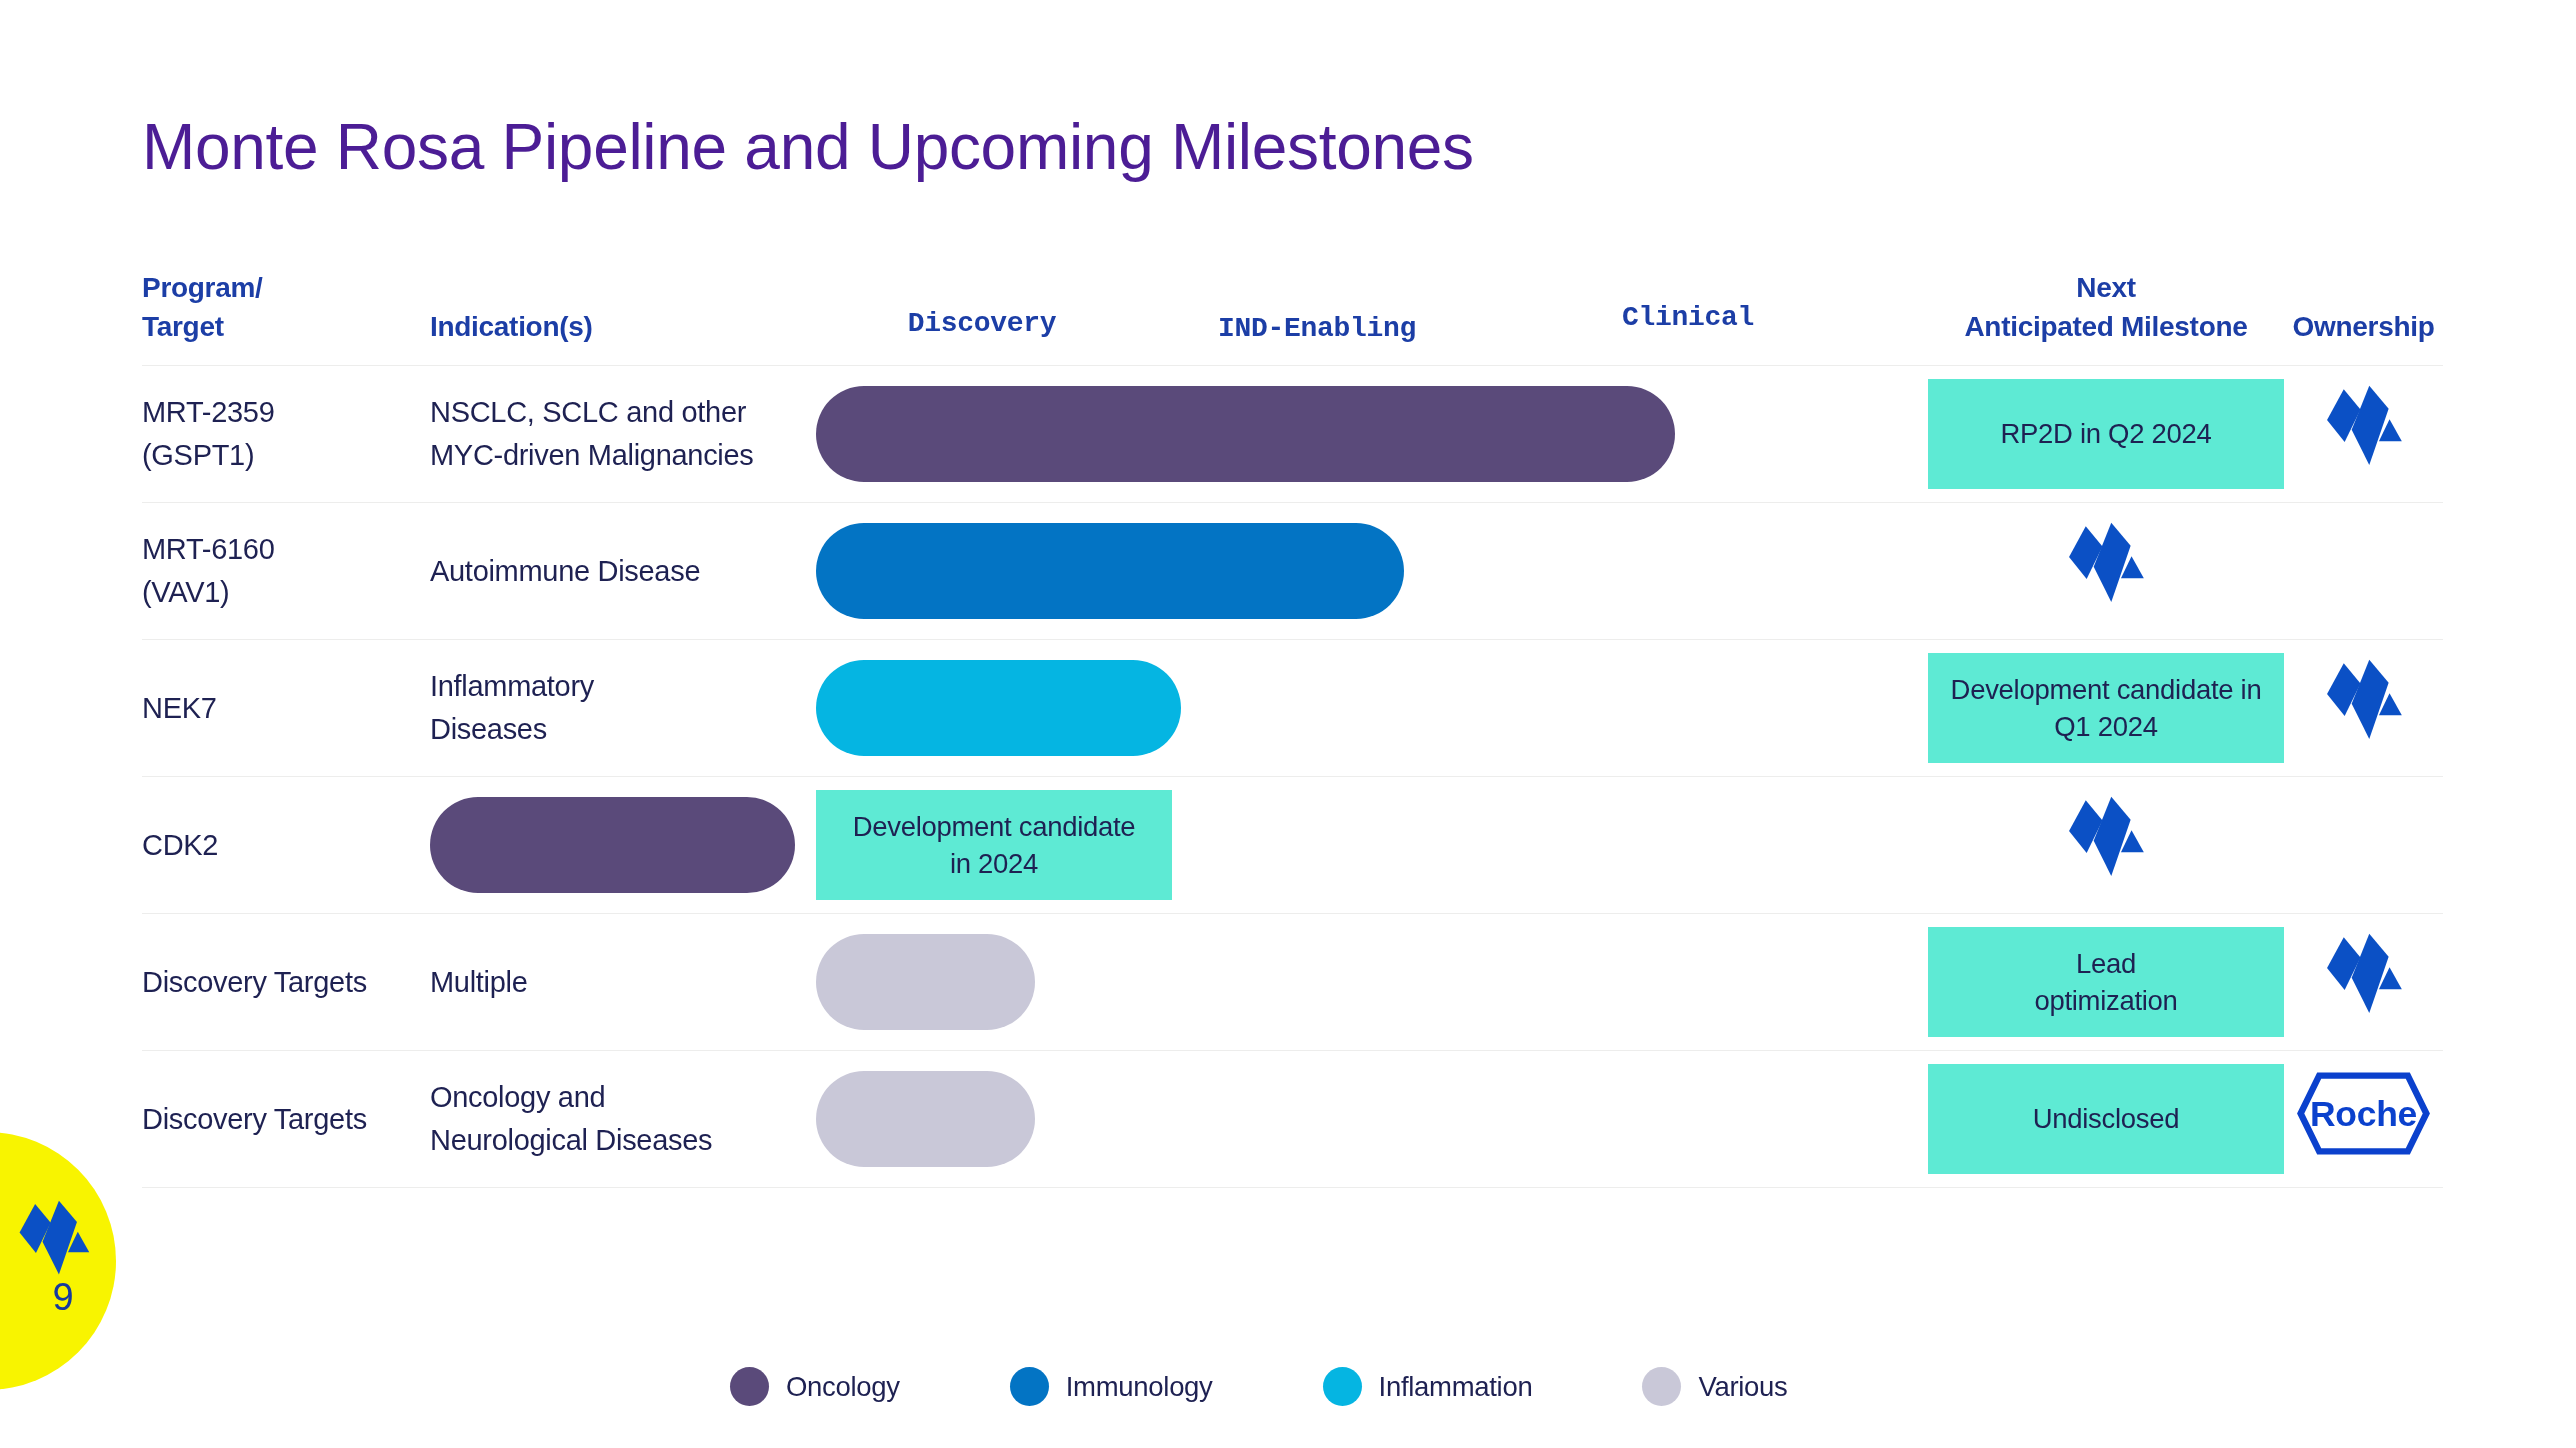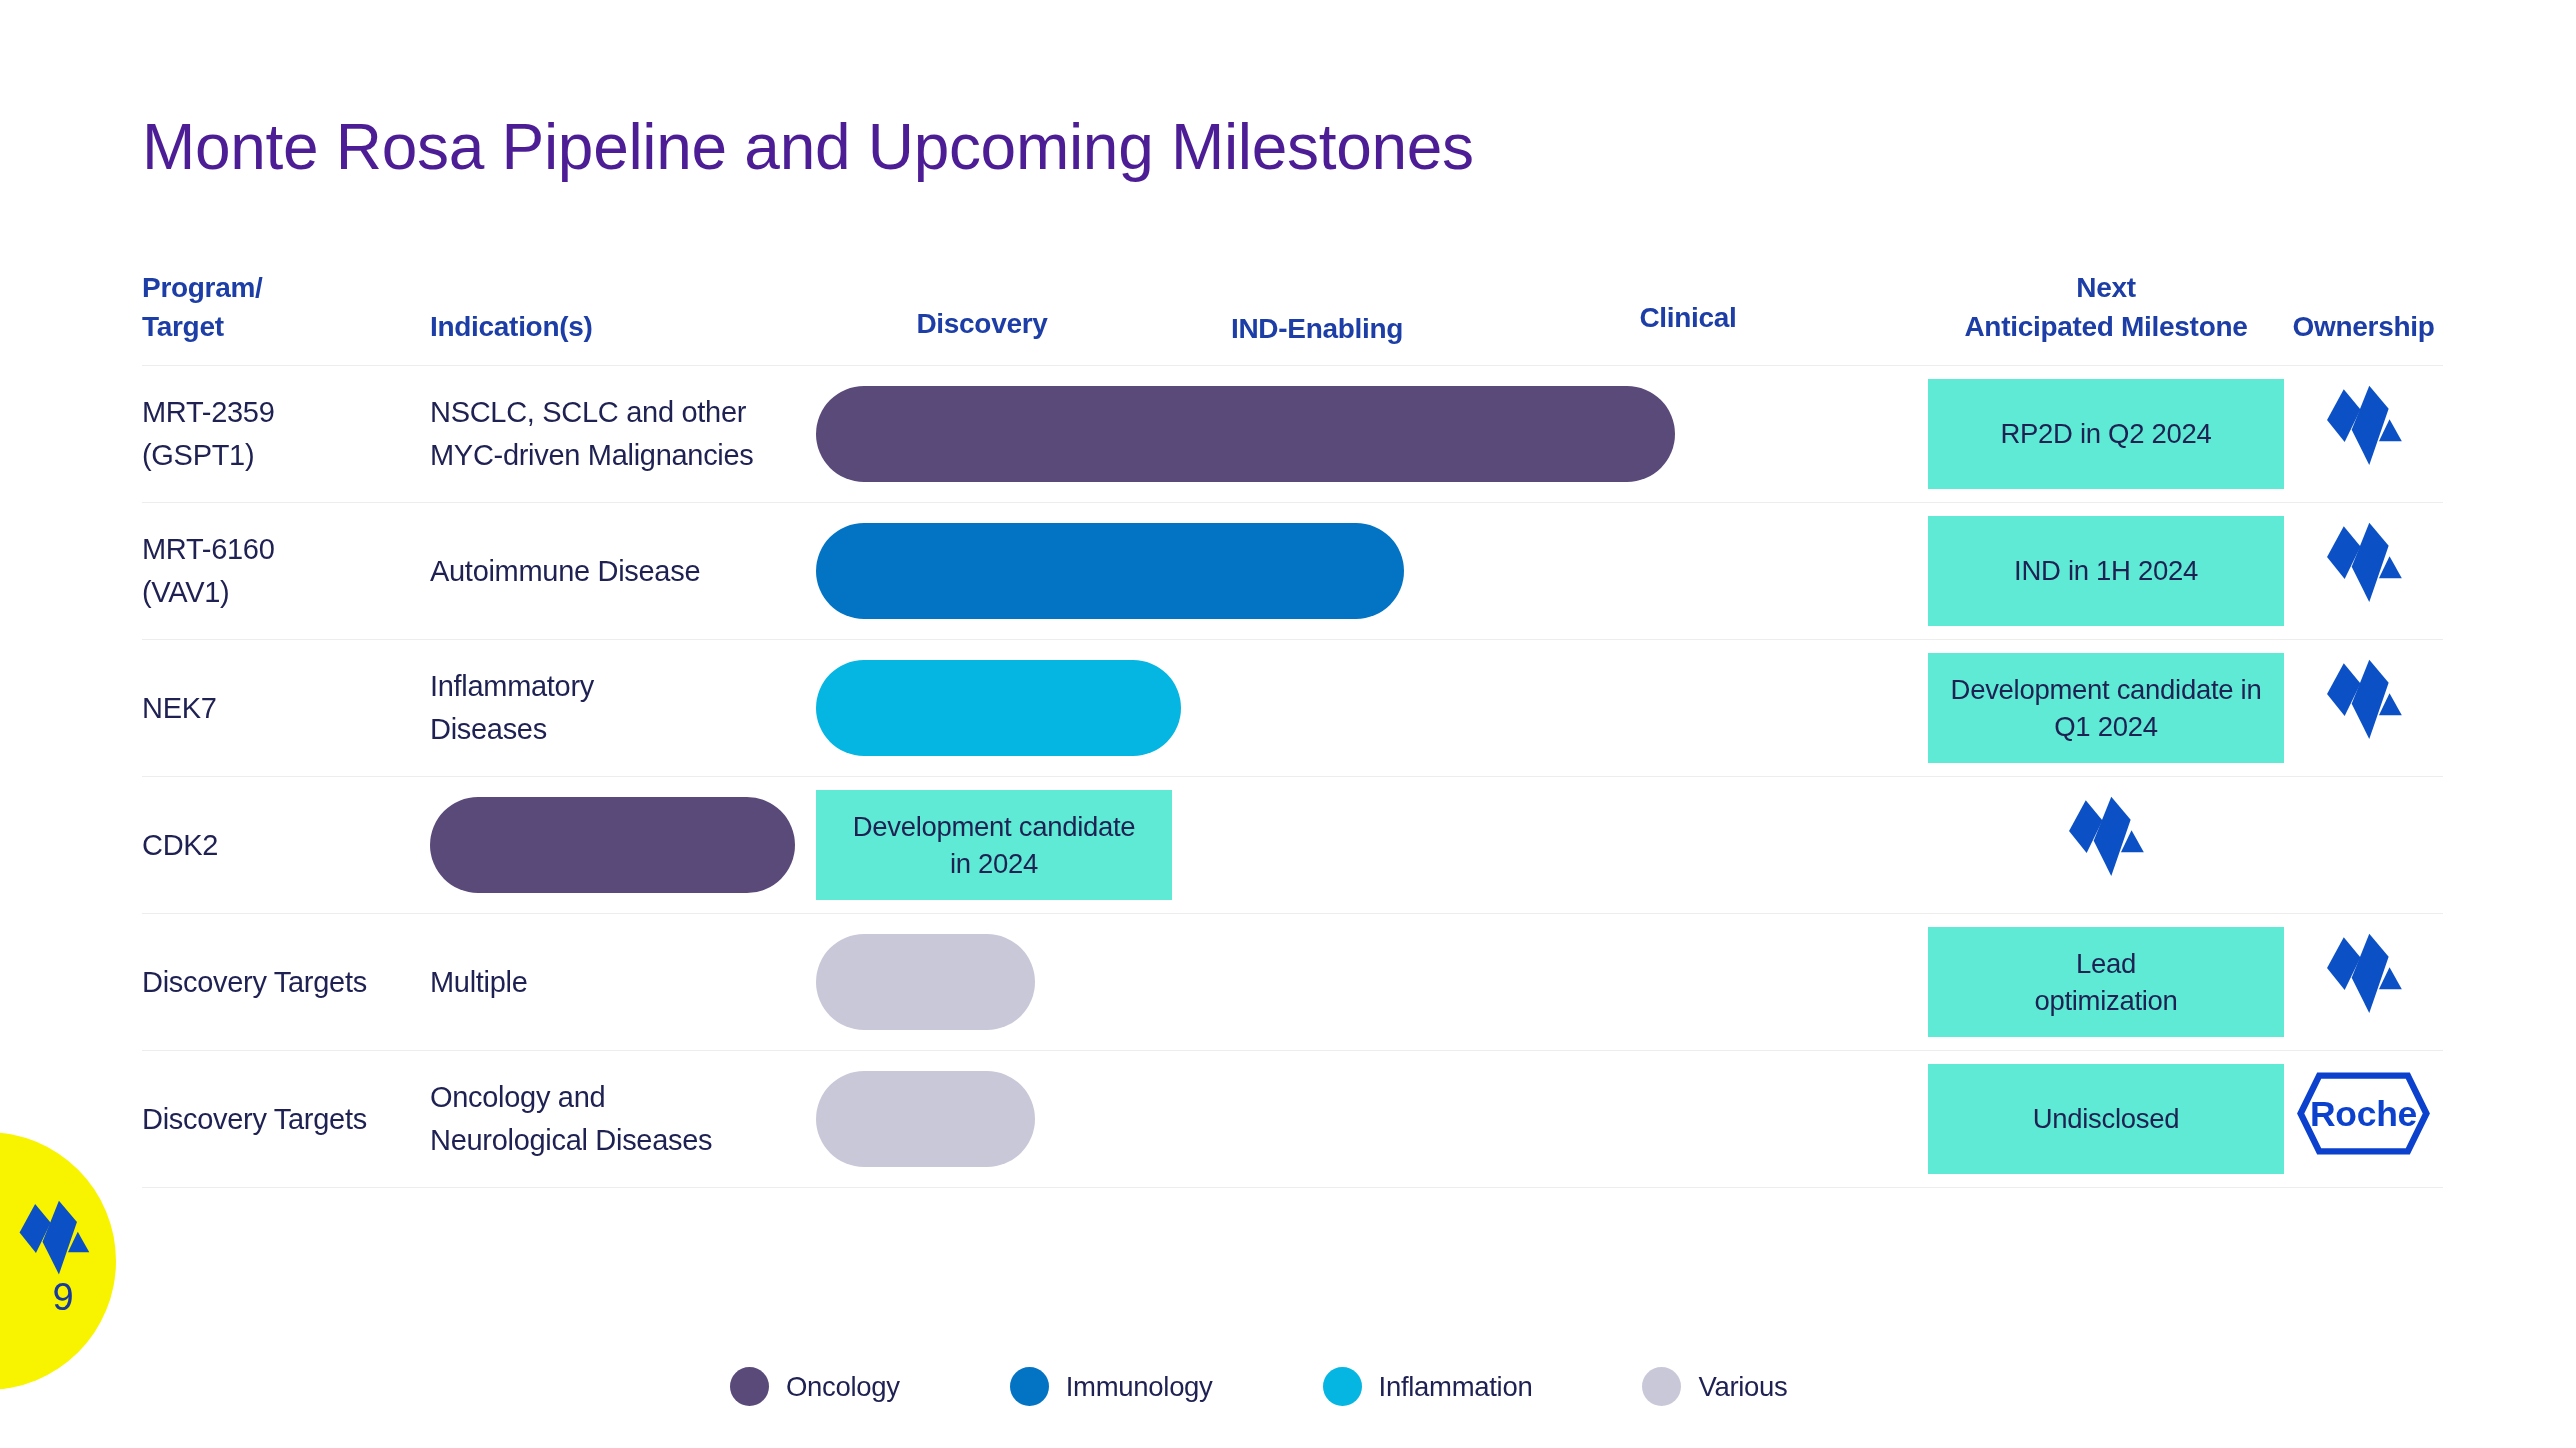--- a/index.html
+++ b/index.html
@@ -23,21 +23,21 @@
   .hdr-row,.row{
     display:grid;
     grid-template-columns:288px 386px 1112px 356px 159px;
   }
   .hdr-row{
     height:120px;align-items:end;
     border-bottom:1.7px solid #ededec;
     color:#1c3ea6;font-weight:bold;font-size:28px;line-height:1.4;
   }
   .hdr-cell{padding-bottom:19px;}
-  .hdr-stage{position:relative;height:100%;}
+  .hdr-stage{position:relative;height:100%;font-family:Liberation Mono, monospace;}
   .stage-label{position:absolute;transform:translateX(-50%);white-space:nowrap;}
   .stage-discovery{left:166px;bottom:22px;}
   .stage-ind{left:501px;bottom:17px;}
   .stage-clinical{left:872px;bottom:27.5px;}
   .hdr-center{text-align:center;}
 
   .row{
     height:136px;align-items:center;
     border-bottom:1.7px solid #ededec;
     font-size:29px;line-height:1.48;
@@ -120,21 +120,20 @@
       </div>
     </div>
 
     <div class="row">
       <div class="cell">MRT-6160
 (VAV1)</div>
       <div class="cell">Autoimmune Disease</div>
       <div class="stage-cell">
           <div class="bar" style="width: 588px; background: rgb(3, 116, 196);"></div>
         </div>
-      <div class="milestone">IND in 1H 2024</div>
       <div class="own-cell">
         <span>
           <svg viewBox="0 0 100 100" width="88" height="88" fill="#0b50c5">
             <polygon points="27,6 46,29 28,66 8,41"></polygon>
             <polygon points="56,2 78,28 56,92 36,52"></polygon>
             <polygon points="79,40 93,65 67,65"></polygon>
           </svg>
         </span>
       </div>
     </div>

